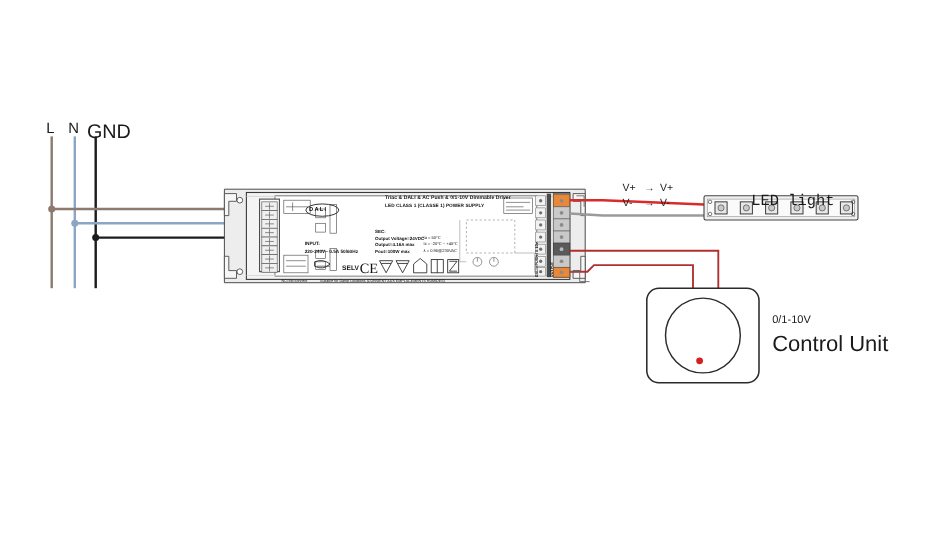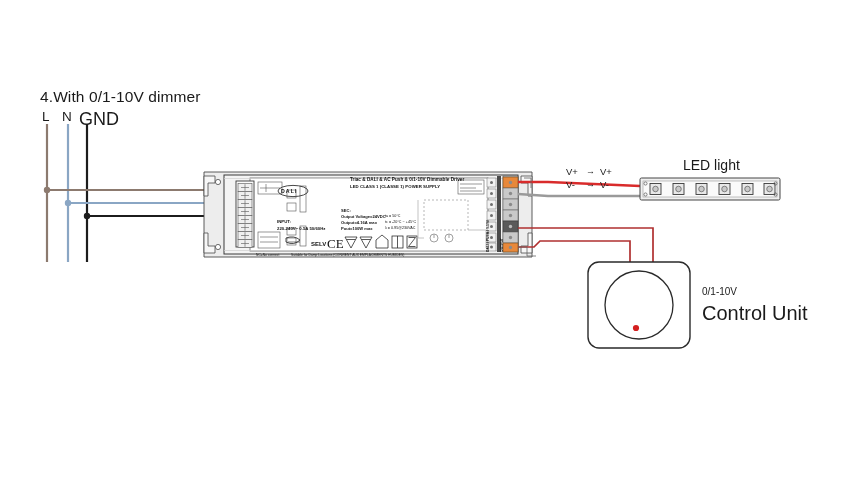--- a/index.html
+++ b/index.html
@@ -13,21 +13,21 @@
   .stage{position:absolute;left:0;top:0;width:858px;height:500px;}
   .lyr{position:absolute;left:0;top:0;width:858px;height:500px;}
   svg{position:absolute;left:0;top:0;}
 
   
   .txt{position:absolute;color:#1a1a1a;white-space:nowrap;}
   #title{left:40px;top:88px;font-size:15.5px;letter-spacing:.1px;}
   #lbl-L{left:42px;top:109px;font-size:13.5px;}
   #lbl-N{left:62px;top:109px;font-size:13.5px;}
   #lbl-GND{left:79px;top:109px;font-size:18px;}
-  #lbl-led{left:683px;top:157px;font-size:14px;}
+  #lbl-led{left:683px;top:175px;font-size:14px;font-family:Liberation Mono, monospace;}
   #cu-l1{left:702px;top:286px;font-size:10px;}
   #cu-l2{left:702px;top:302px;font-size:20px;}
   #wlab-vp1{left:566px;top:166px;font-size:9.5px;}
   #wlab-vp2{left:600px;top:166px;font-size:9.5px;}
   #wlab-vm1{left:566px;top:179px;font-size:9.5px;}
   #wlab-vm2{left:600px;top:179px;font-size:9.5px;}
   .arw{position:absolute;font-size:9px;color:#1a1a1a;}
   #arw1{left:586px;top:166px;}
   #arw2{left:586px;top:179px;}
 
@@ -281,21 +281,20 @@
     </g>
 
     <g>
       <rect x="588" y="262" width="102" height="86" rx="11" fill="#ffffff" stroke="#2a2a2a" stroke-width="1.4"></rect>
       <circle cx="639" cy="305" r="34" fill="#ffffff" stroke="#2a2a2a" stroke-width="1.3"></circle>
       <circle cx="636" cy="328" r="3.1" fill="#d42020"></circle>
     </g>
 
   </svg>
 
-  <div class="txt" id="title">4.With 0/1-10V dimmer</div>
   <div class="txt" id="lbl-L">L</div>
   <div class="txt" id="lbl-N">N</div>
   <div class="txt" id="lbl-GND">GND</div>
 
   <div class="txt" id="lbl-led">LED light</div>
 
   <div class="txt" id="wlab-vp1">V+</div>
   <div class="arw" id="arw1">→</div>
   <div class="txt" id="wlab-vp2">V+</div>
   <div class="txt" id="wlab-vm1">V-</div>

